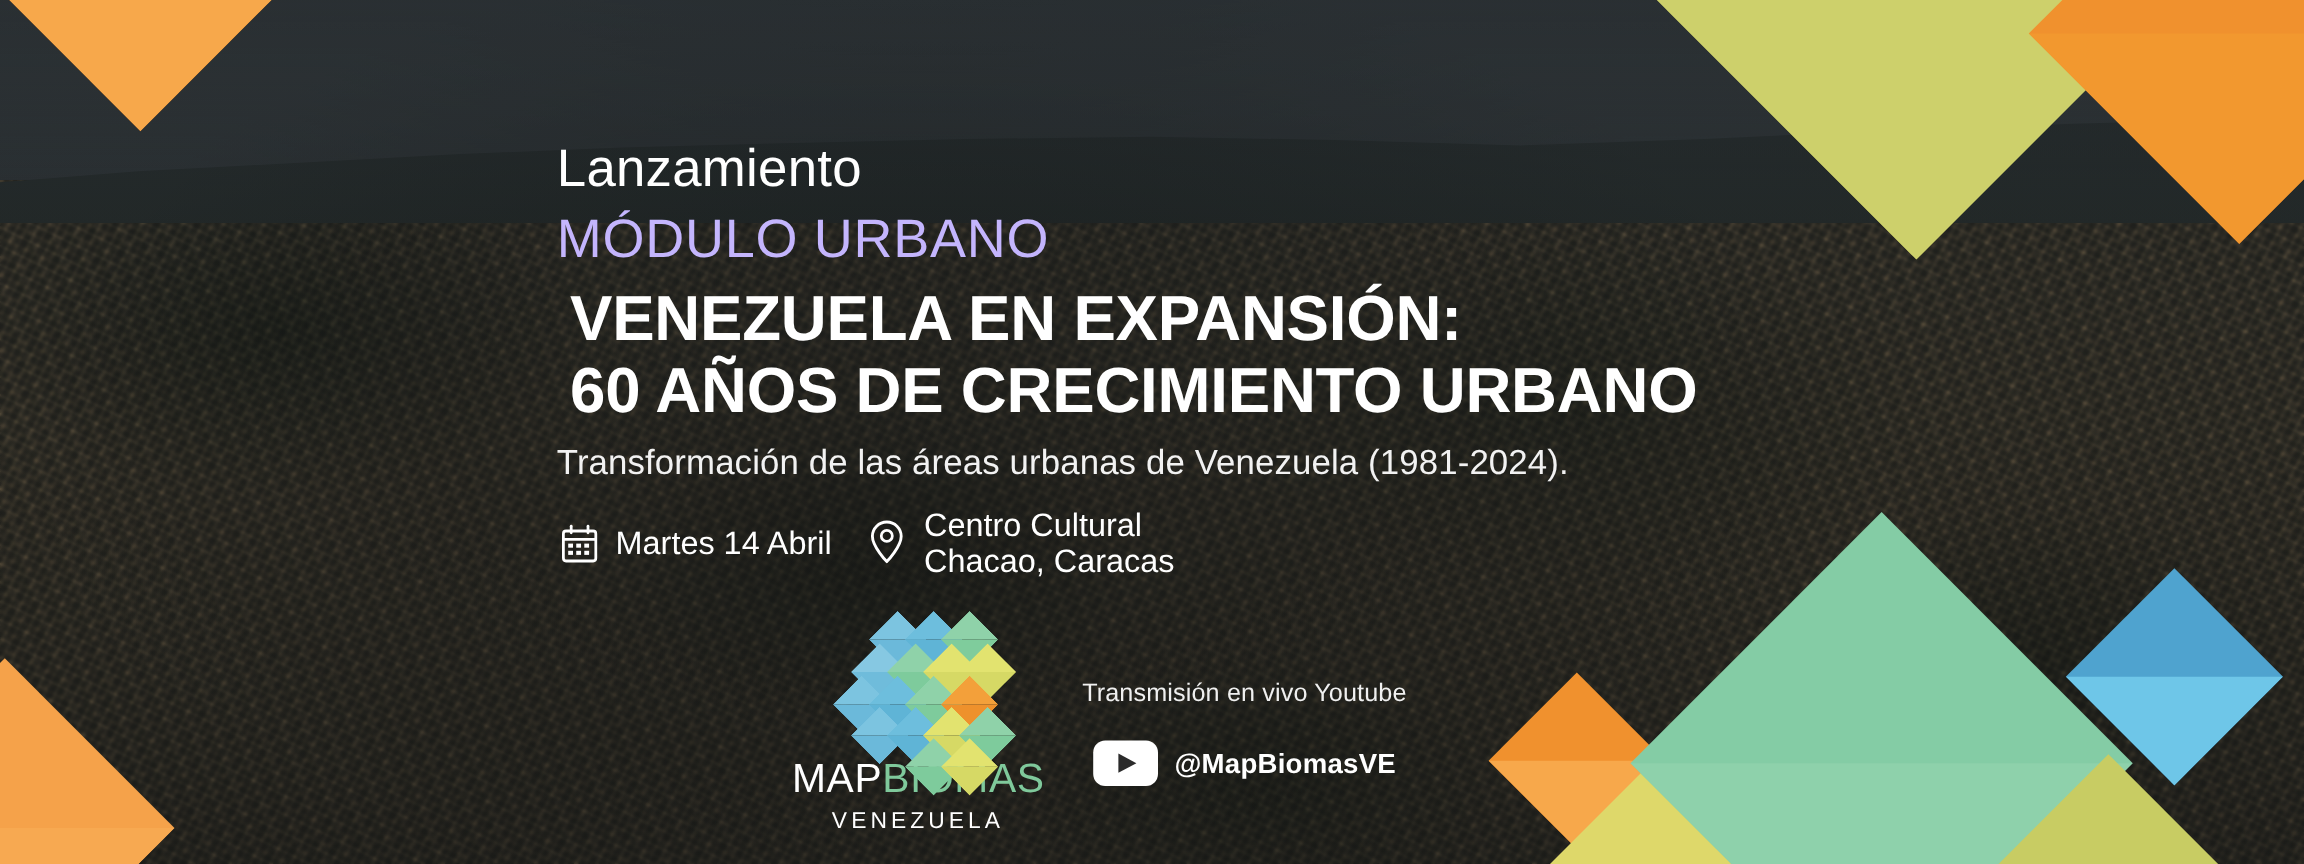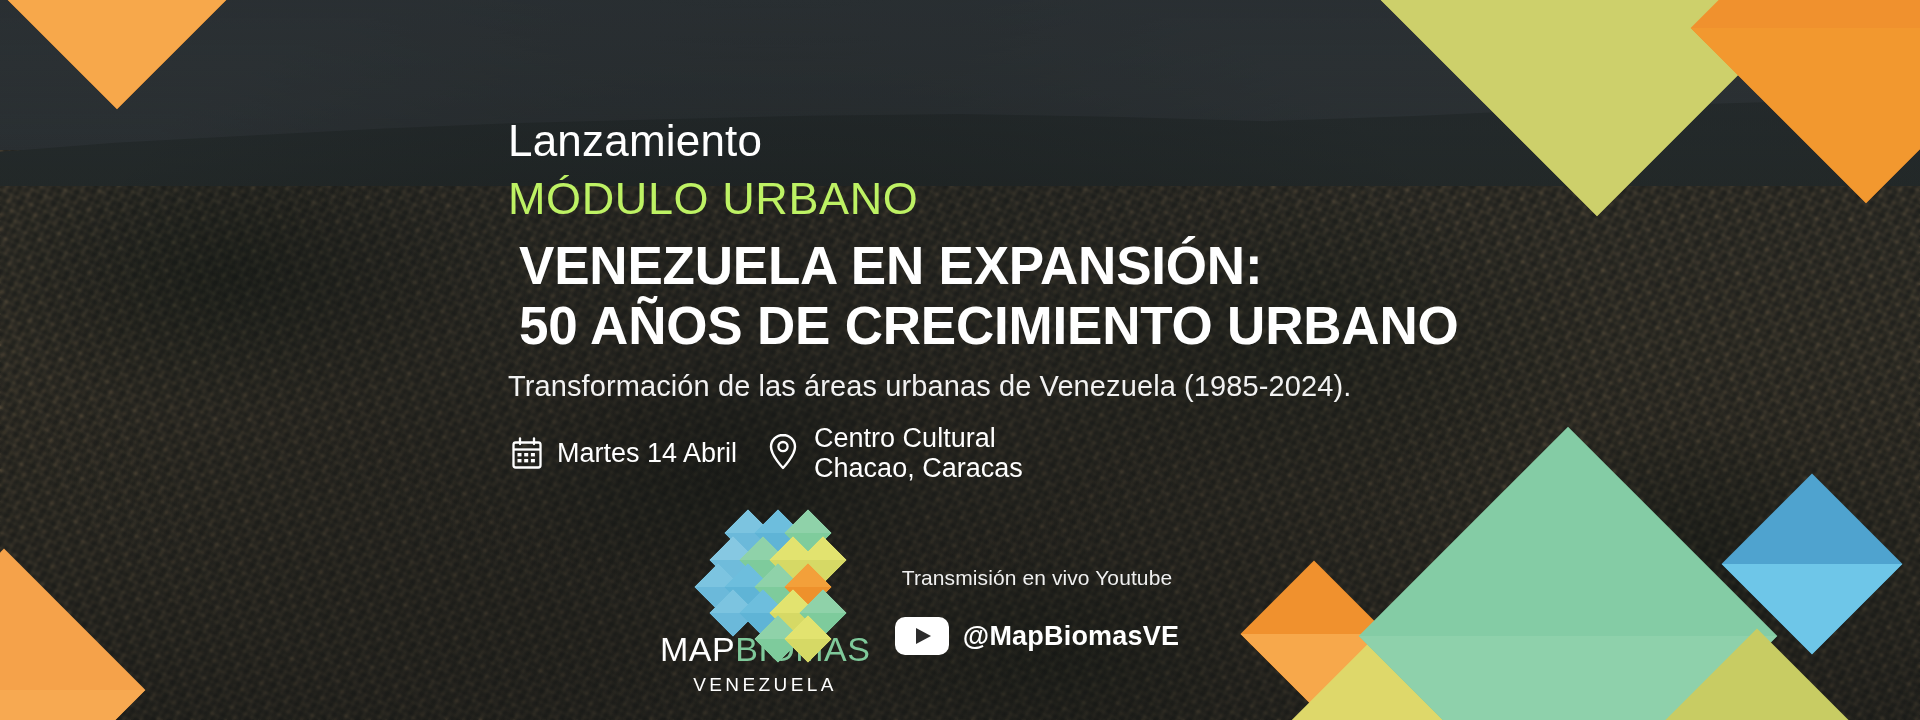--- a/index.html
+++ b/index.html
@@ -66,28 +66,28 @@
   .dia { position:absolute; transform:rotate(45deg); }
   .dia > span { position:absolute; inset:0; }
   .dia .lt { clip-path:polygon(0 0,100% 0,100% 100%,0 100%); }
   .dia .sh { position:absolute; inset:0; }
 
   
   .content {
     position:absolute; left:0; top:0; width:1920px; height:720px;
     z-index:40;
   }
-  .txtcol { position:absolute; left:508px; top:118px; width:1000px; }
+  .txtcol { position:absolute; left:464px; top:118px; width:1000px; }
 
   .kicker {
     font-size:44px; font-weight:300; color:#ffffff; letter-spacing:.2px;
     line-height:1.05; margin-bottom:11px;
   }
   .module {
-    font-size:45px; font-weight:400; color:#bef264; letter-spacing:.6px;
+    font-size:45px; font-weight:400; color:#c4b5fd; letter-spacing:.6px;
     line-height:1.05; margin-bottom:14px;
   }
   .title {
     font-size:53px; font-weight:800; color:#ffffff; letter-spacing:-0.2px;
     line-height:1.13; margin-bottom:13px;margin-left:11px;
   }
   .subtitle {
     font-size:29px; font-weight:300; color:#f2f2f2; letter-spacing:.1px;
     line-height:1.2; margin-bottom:19px;
   }
@@ -112,21 +112,21 @@
 
   
   .ytblock { position:absolute; left:872px; top:566px; width:330px; text-align:center; }
   .ytlabel { font-size:21px; font-weight:300; color:#f0f0f0; margin-bottom:27px; letter-spacing:.1px; }
   .ytrow { display:flex; align-items:center; justify-content:center; gap:14px; }
   .ytmark { width:54px; height:38px; border-radius:10px; background:#ffffff; position:relative; flex:0 0 auto; }
   .ytmark::after {
     content:""; position:absolute; left:21px; top:11px;
     border-left:15px solid #2b2b2b; border-top:8px solid transparent; border-bottom:8px solid transparent;
   }
-  .ythandle { font-size:27px; font-weight:800; color:#ffffff; letter-spacing:.2px; }
+  .ythandle { font-size:23px; font-weight:800; color:#ffffff; letter-spacing:.2px; }
 </style>
 </head>
 <body>
 
 <div id="banner">
 
   <div class="photo">
     <div class="sky"></div>
     <div class="hillshade"></div>
     <div class="city"></div>
@@ -183,23 +183,23 @@
     </div>
   </div>
 
   <div class="content">
 
     <div class="txtcol">
       <div class="kicker">Lanzamiento</div>
       <div class="module">MÓDULO URBANO</div>
       <div class="title">
         <div>VENEZUELA EN EXPANSIÓN:</div>
-        <div>50 AÑOS DE CRECIMIENTO URBANO</div>
-      </div>
-      <div class="subtitle">Transformación de las áreas urbanas de Venezuela (1985-2024).</div>
+        <div>60 AÑOS DE CRECIMIENTO URBANO</div>
+      </div>
+      <div class="subtitle">Transformación de las áreas urbanas de Venezuela (1981-2024).</div>
 
       <div class="inforow">
 
 
         <div class="infoitem">
           <svg class="ic" width="38" height="38" viewBox="0 0 38 38">
             <rect x="5.5" y="8.5" width="27" height="25" rx="2.2" fill="none" stroke="#fff" stroke-width="2.3"></rect>
             <path d="M5.5 15.5 H32.5" stroke="#fff" stroke-width="2.3"></path>
             <path d="M12 4.5 V10" stroke="#fff" stroke-width="2.3" stroke-linecap="round"></path>
             <path d="M26 4.5 V10" stroke="#fff" stroke-width="2.3" stroke-linecap="round"></path>

